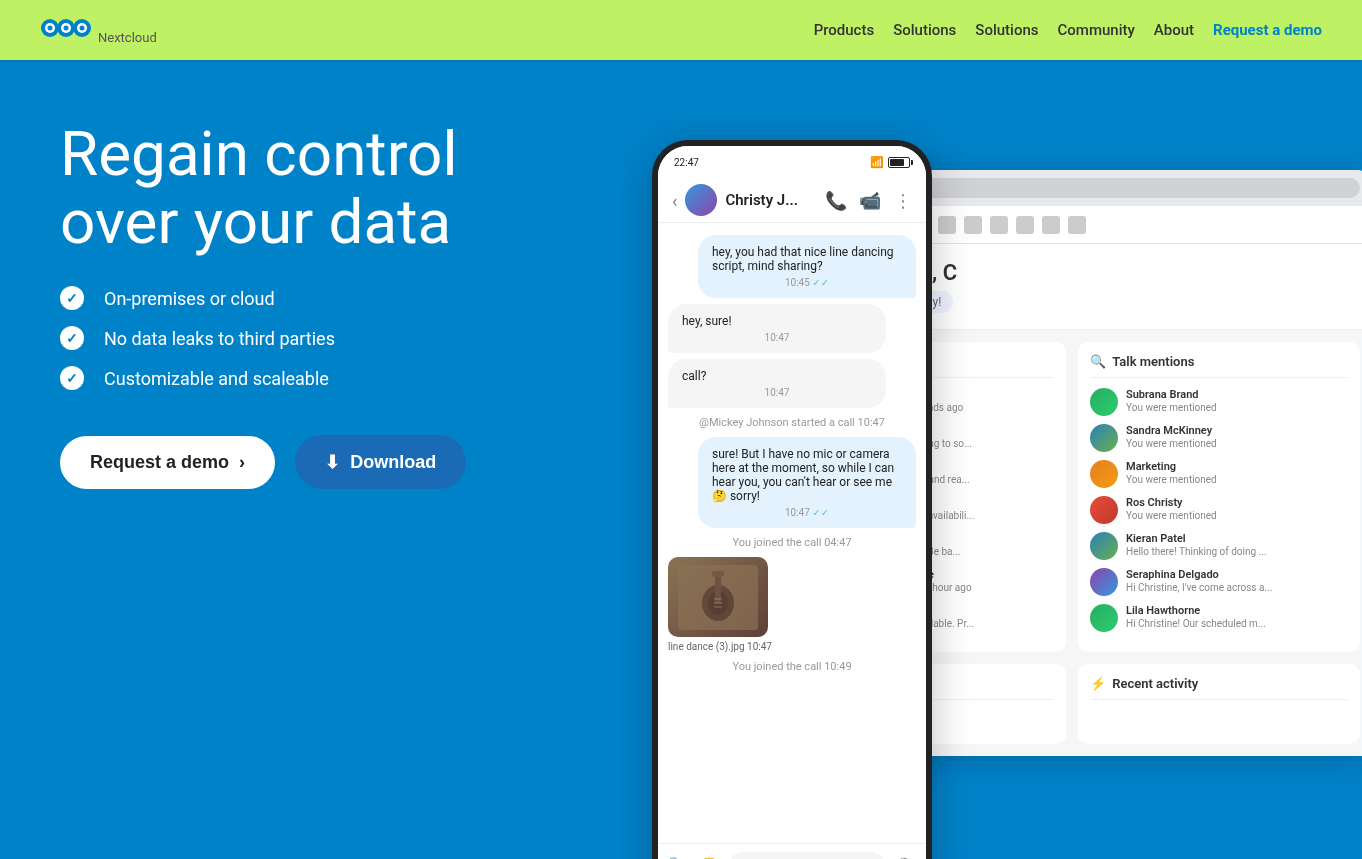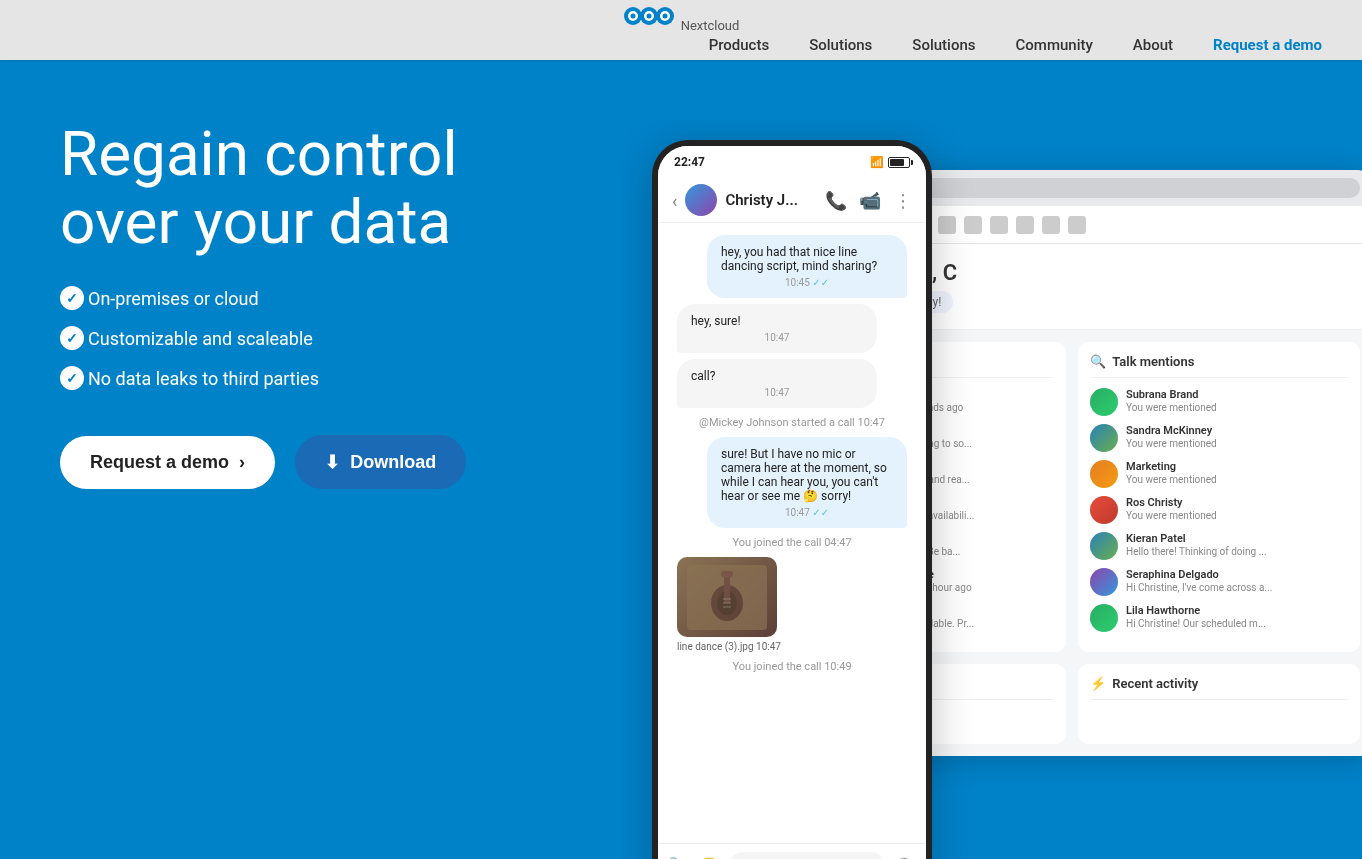--- a/index.html
+++ b/index.html
@@ -5,46 +5,45 @@
     * { margin: 0; padding: 0; box-sizing: border-box; }
     body {
       font-family: -apple-system, BlinkMacSystemFont, 'Segoe UI', Roboto, sans-serif;
       background: #0082c9;
       min-height: 859px;
       overflow: hidden;
     }
 
     
     nav {
-      background: #e5e5e5;
+      background: #bef264;
       height: 60px;
       display: flex;
       align-items: center;
       padding: 0 40px;
       position: relative;
       z-index: 10;
       box-shadow: 0 1px 3px rgba(0,0,0,0.1);
-      flex-direction: column;
     }
     .nav-logo {
       display: flex;
       align-items: center;
       gap: 8px;
     }
     .logo-text {
       font-size: 13px;
       color: #555;
       font-weight: 400;
       margin-top: 14px;
       margin-left: -2px;
     }
     .nav-links {
       display: flex;
       align-items: center;
-      gap: 40px;
+      gap: 19px;
       margin-left: auto;
     }
     .nav-link {
       font-size: 15px;
       color: #333;
       text-decoration: none;
       cursor: pointer;
       font-weight: 500;
     }
     .nav-link-demo {
@@ -78,21 +77,21 @@
       margin-bottom: 35px;
       font-weight: 400;
     }
     .hero-features {
       list-style: none;
       margin-bottom: 45px;
     }
     .hero-feature {
       display: flex;
       align-items: center;
-      gap: 4px;
+      gap: 20px;
       color: #fff;
       font-size: 18px;
       margin-bottom: 16px;
     }
     .check-icon {
       width: 24px;
       height: 24px;
       background: #fff;
       border-radius: 50%;
       display: flex;
@@ -283,21 +282,21 @@
       height: 760px;
     }
     .mobile-statusbar {
       background: #fff;
       height: 32px;
       display: flex;
       align-items: center;
       padding: 0 16px;
       justify-content: space-between;
     }
-    .mobile-time { font-size: 12px; font-weight: 700; color: #222; }
+    .mobile-time { font-size: 10px; font-weight: 400; color: #222; }
     .mobile-icons { display: flex; align-items: center; gap: 4px; }
     .signal-icon { font-size: 11px; color: #222; }
     .battery-icon {
       width: 22px;
       height: 11px;
       border: 1.5px solid #222;
       border-radius: 2px;
       position: relative;
       display: flex;
       align-items: center;
@@ -330,21 +329,21 @@
       width: 32px;
       height: 32px;
       border-radius: 50%;
       background: linear-gradient(135deg, #3498db, #8e44ad);
     }
     .contact-name { font-size: 15px; font-weight: 600; color: #222; flex: 1; }
     .header-actions { display: flex; gap: 12px; color: #888; font-size: 18px; }
     .mobile-messages {
       background: #fff;
       flex: 1;
-      padding: 12px 19px;
+      padding: 12px 10px;
       overflow: hidden;
       height: 620px;
     }
     .msg-bubble-right {
       background: #e3f2fd;
       border-radius: 18px 18px 4px 18px;
       padding: 10px 14px;
       margin-bottom: 6px;
       margin-left: 30px;
       font-size: 12px;
@@ -444,25 +443,25 @@
       <span>Regain control</span><br>
       <span>over your data</span>
     </h1>
     <ul class="hero-features">
       <li class="hero-feature">
         <span class="check-icon"></span>
         <span>On-premises or cloud</span>
       </li>
       <li class="hero-feature">
         <span class="check-icon"></span>
-        <span>Customizable and scaleable</span>
+        <span>No data leaks to third parties</span>
       </li>
       <li class="hero-feature">
         <span class="check-icon"></span>
-        <span>No data leaks to third parties</span>
+        <span>Customizable and scaleable</span>
       </li>
     </ul>
     <div class="hero-buttons">
       <button class="btn-demo">
         <span>Request a demo</span>
         <span class="btn-arrow">›</span>
       </button>
       <button class="btn-download">
         <span class="download-icon">⬇</span>
         <span>Download</span>

